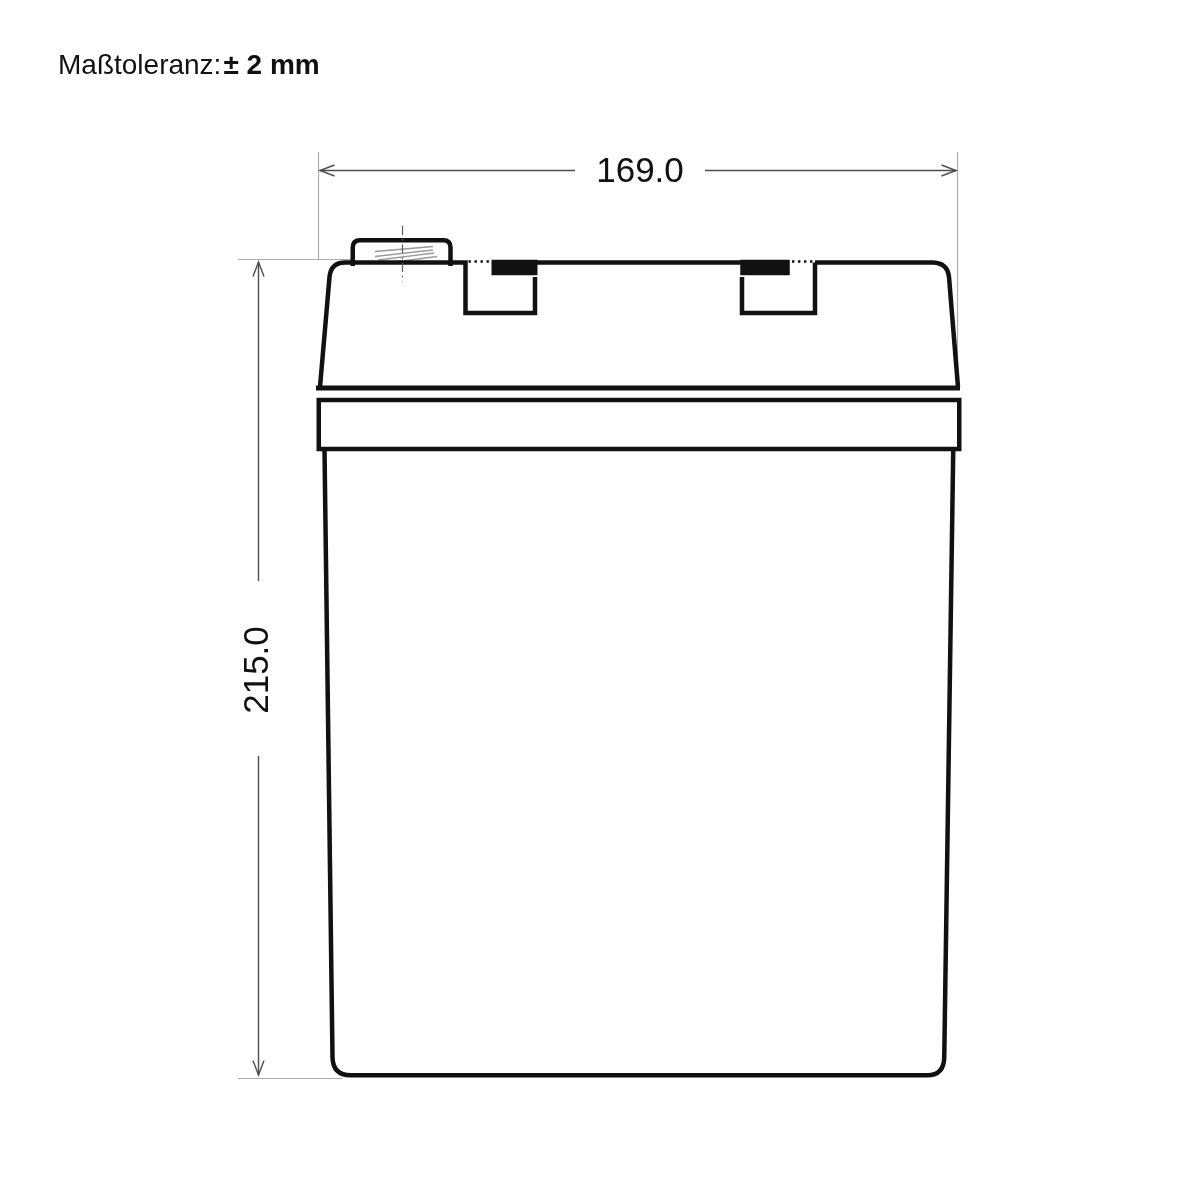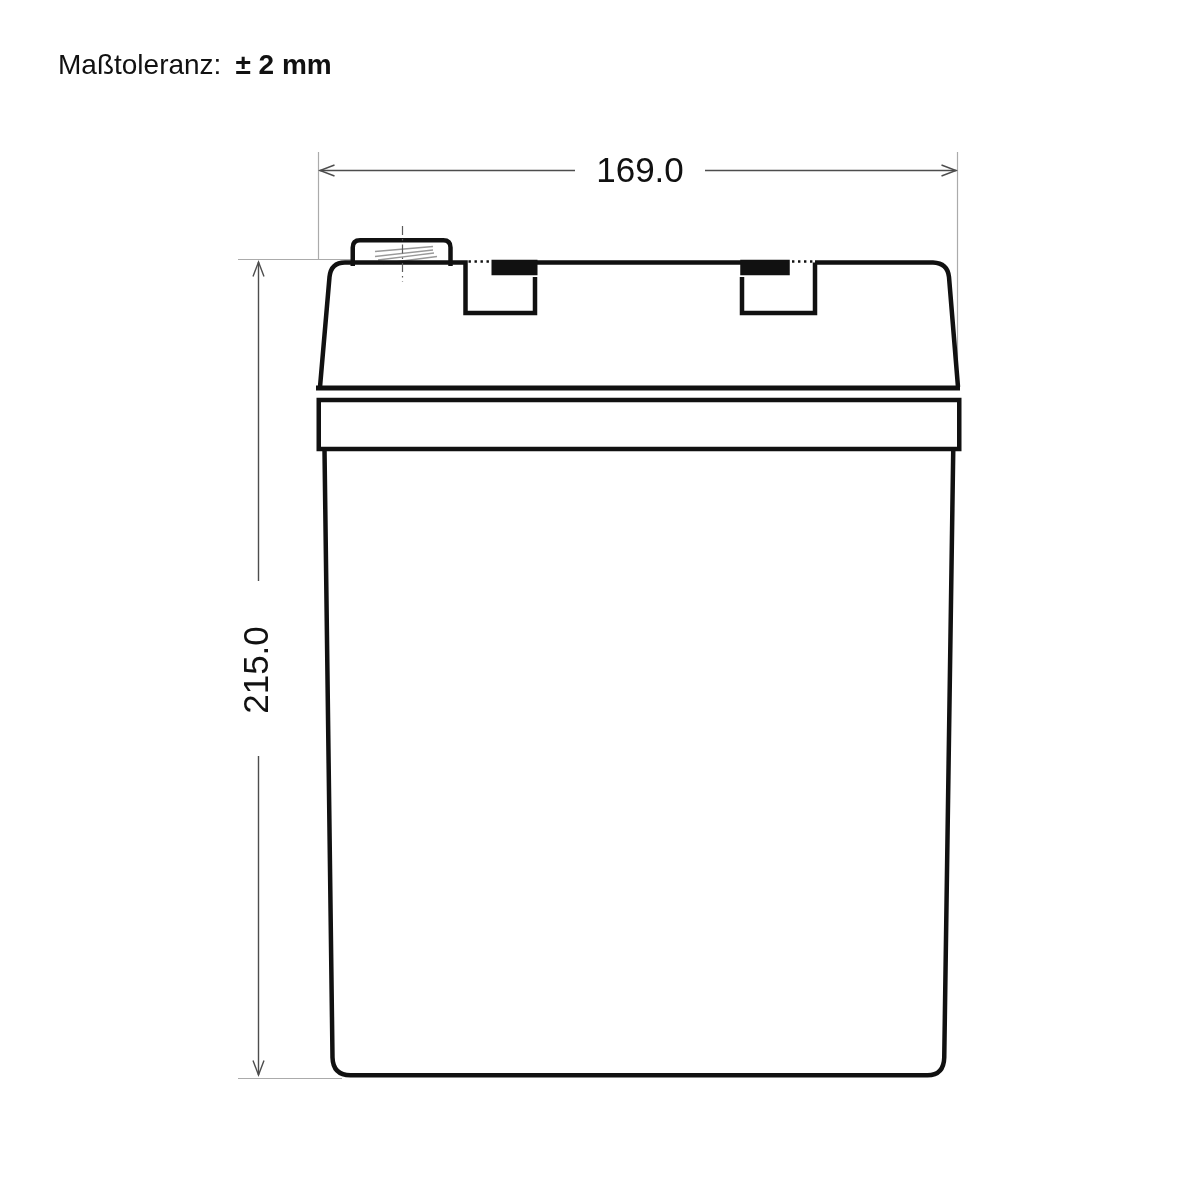--- a/index.html
+++ b/index.html
@@ -19,21 +19,21 @@
     position: absolute;
     left: 58px;
     top: 50px;
     font-size: 28px;
     line-height: 1.1;
     color: #111111;
     white-space: nowrap;
   }
   .tolerance .value {
     font-weight: bold;
-    margin-left: 14px;
+    margin-left: 2px;
   }
   .drawing-svg {
     position: absolute;
     left: 0;
     top: 0;
     width: 1200px;
     height: 1200px;
   }
   .dim-text {
     font-family: "Liberation Sans", sans-serif;

